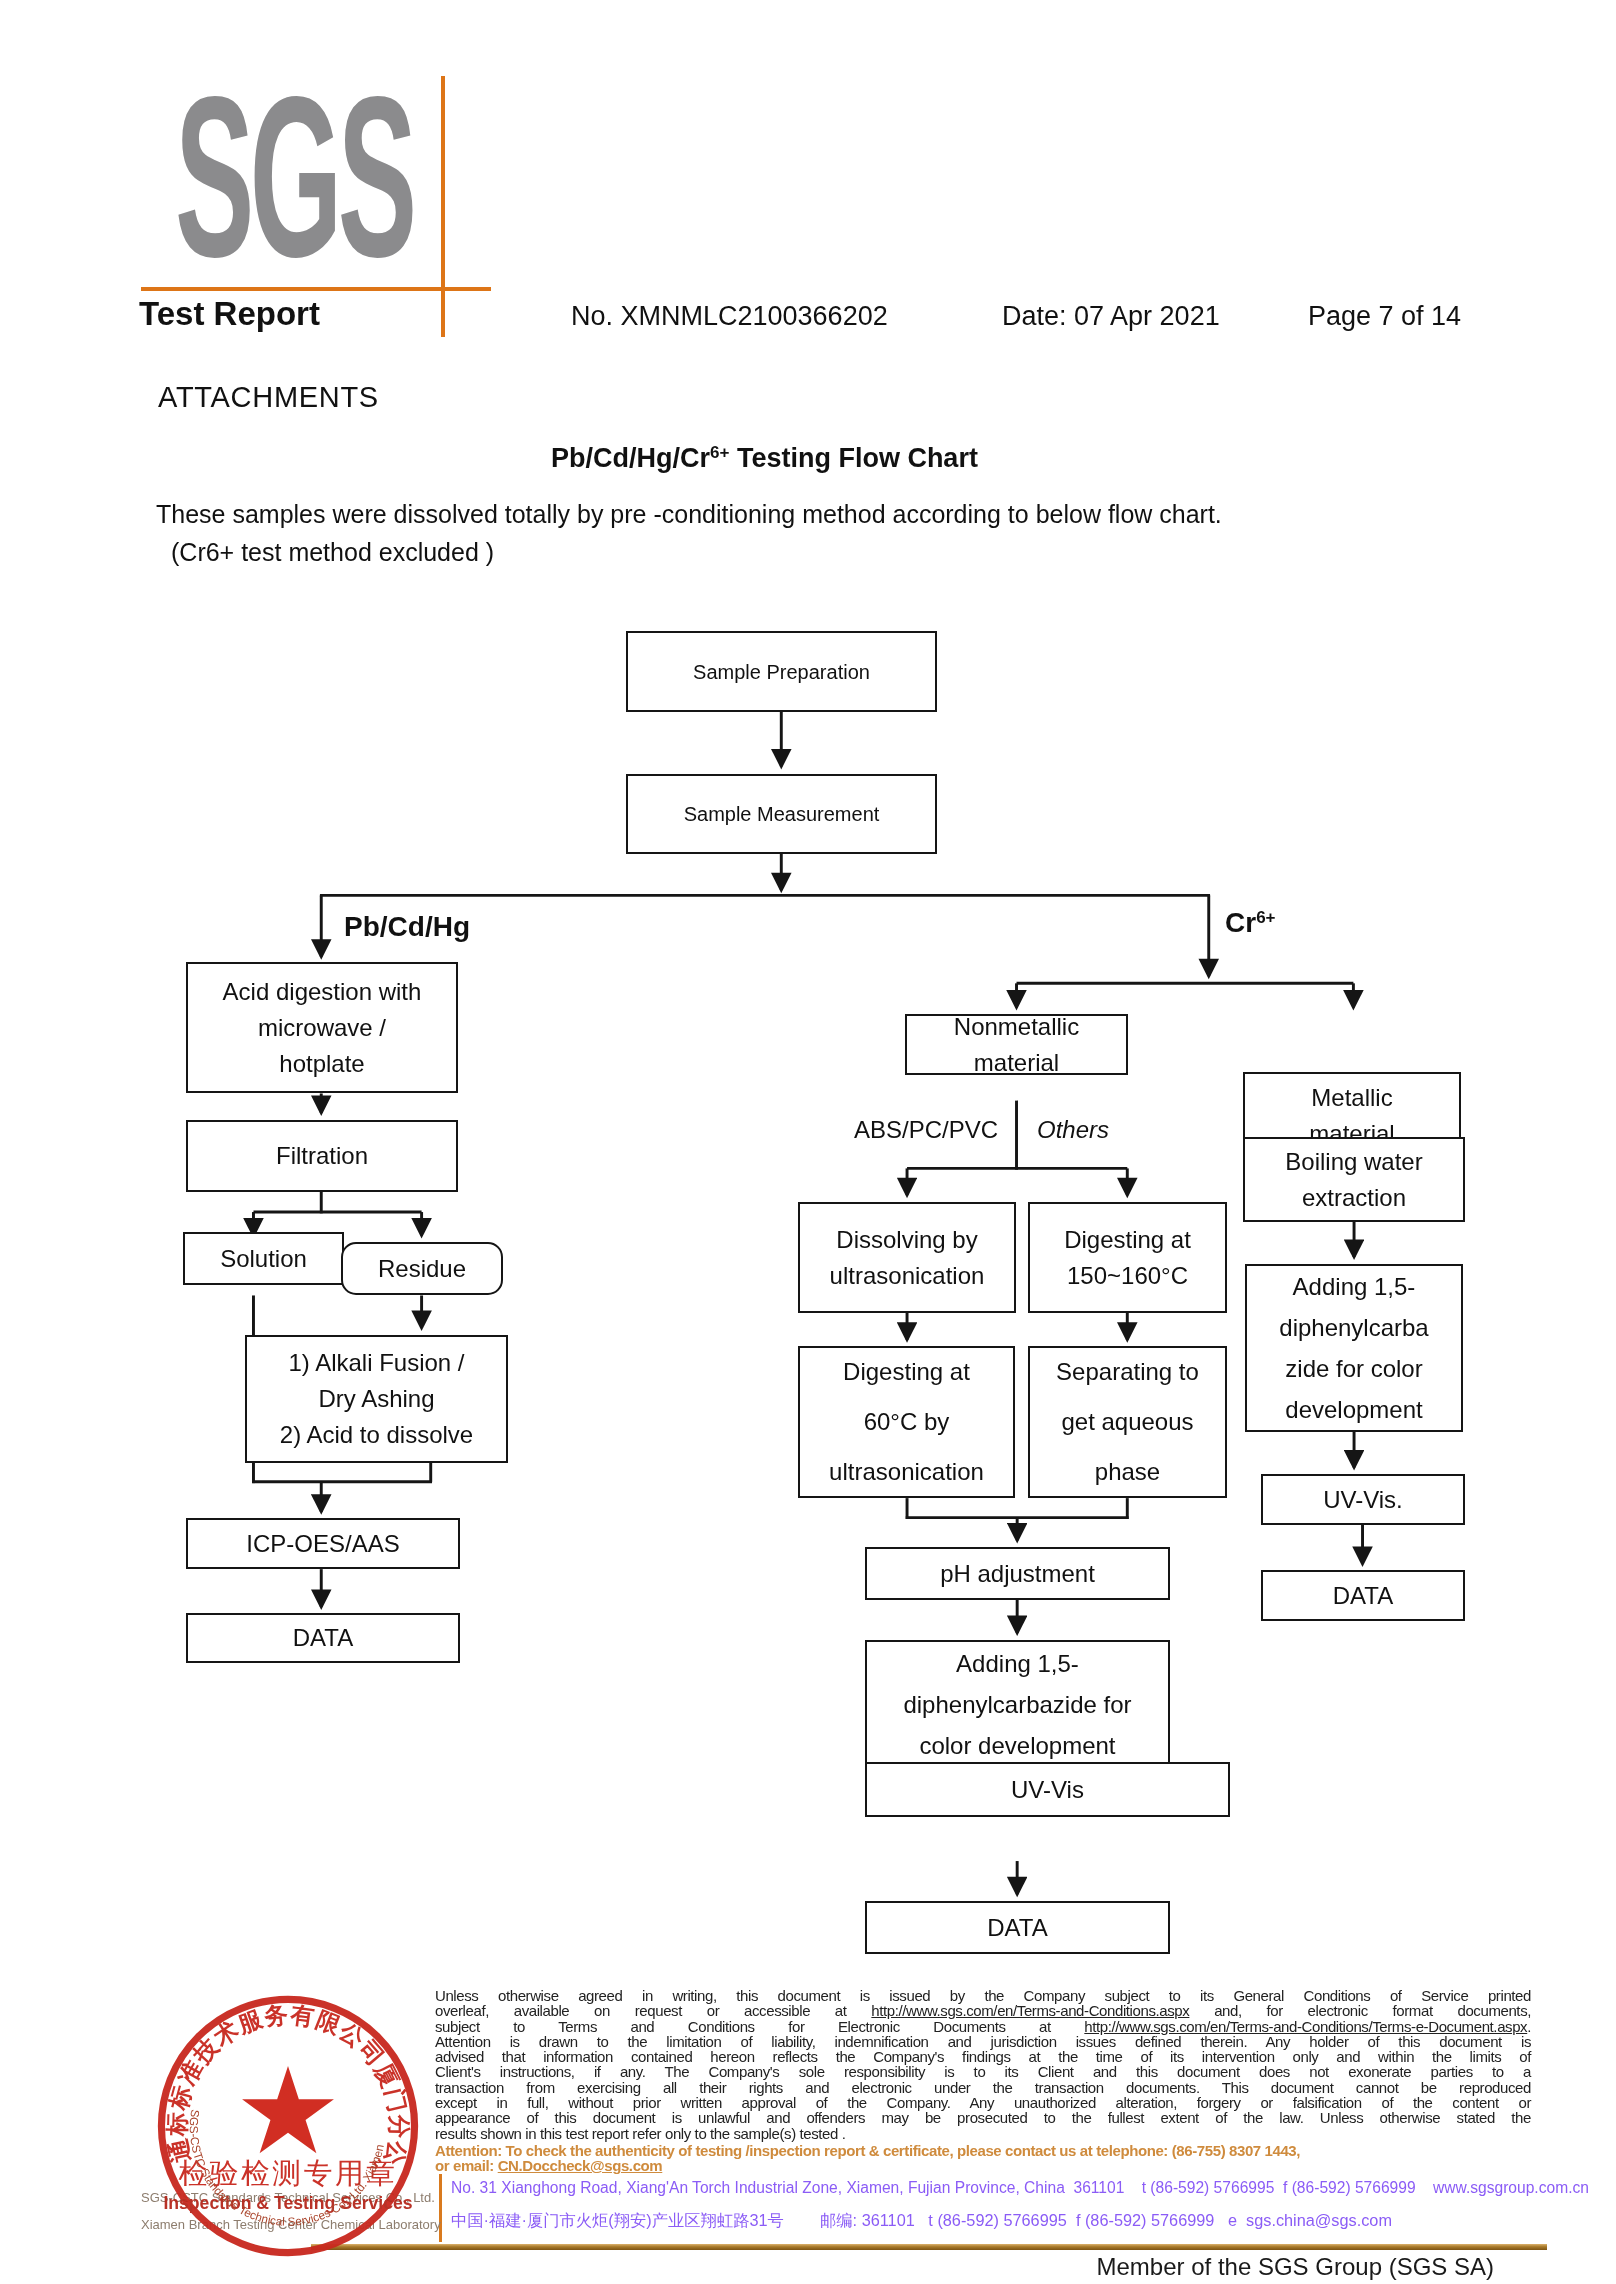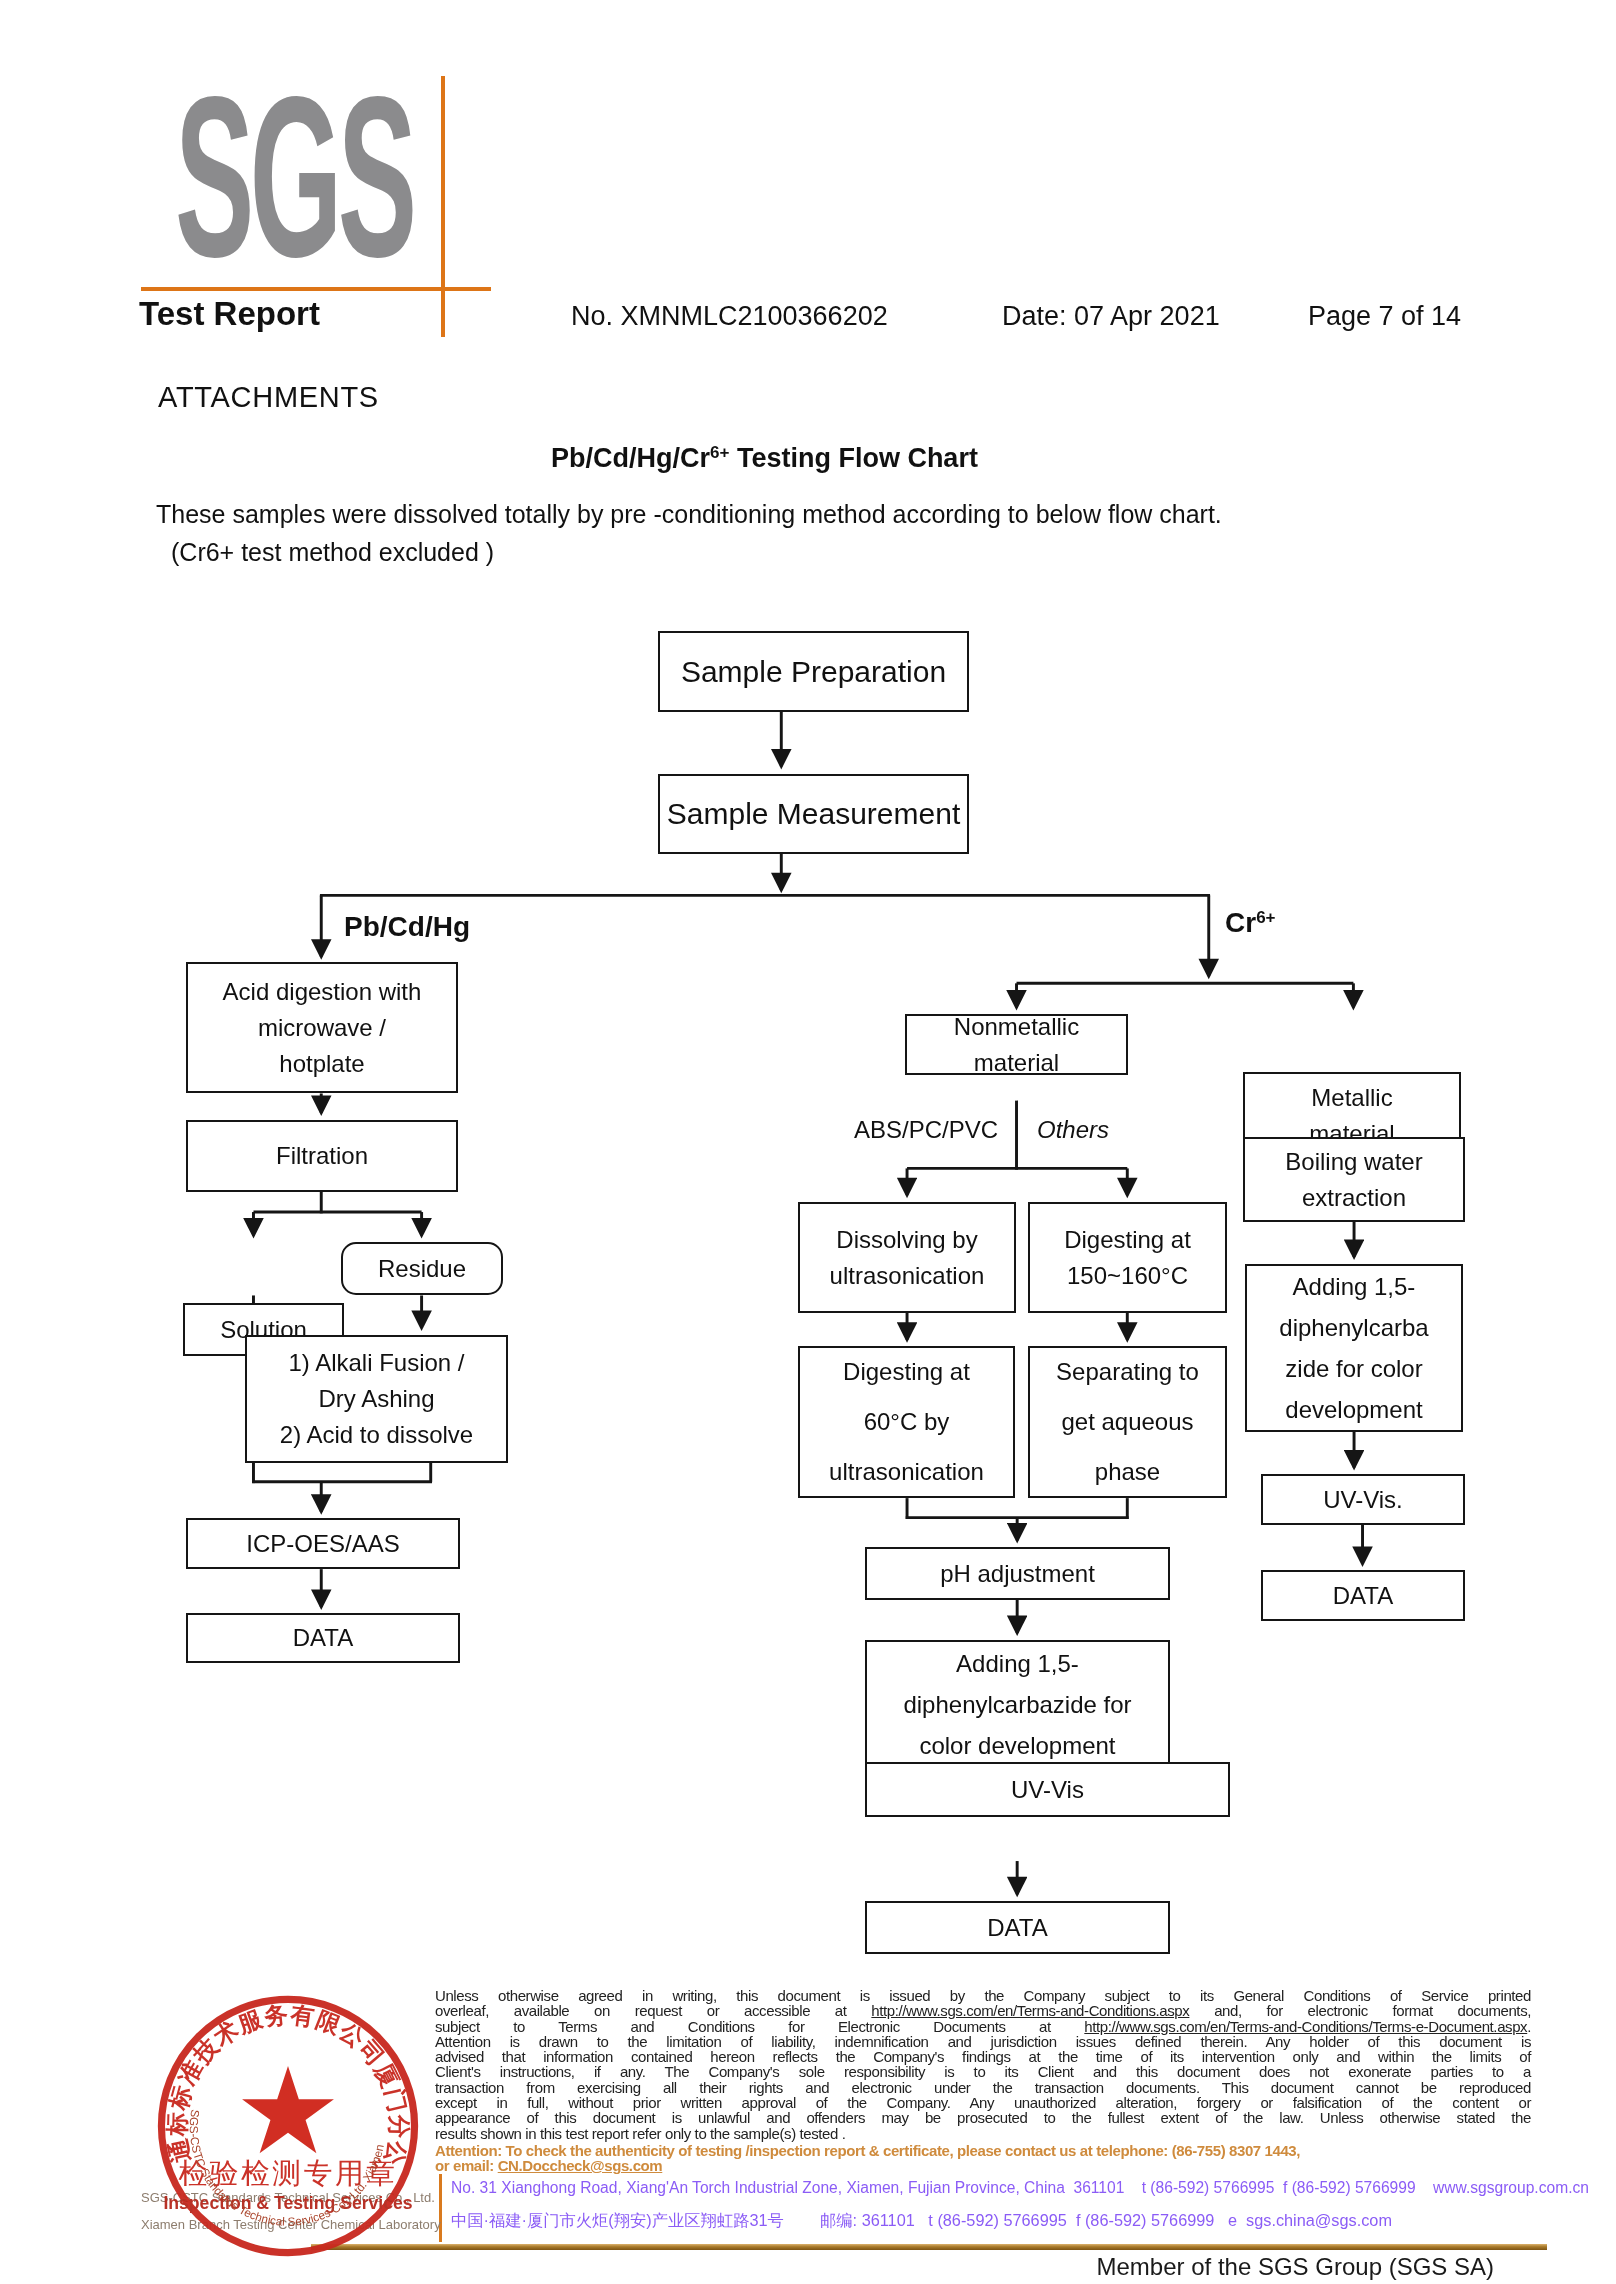--- a/index.html
+++ b/index.html
@@ -13,21 +13,21 @@
   .h-title{position:absolute;left:139px;top:295px;font-size:33px;font-weight:bold;}
   .h-meta{position:absolute;top:301px;font-size:27px;}
   .attachments{position:absolute;left:158px;top:381px;font-size:29px;letter-spacing:0.7px;}
   .chart-title{position:absolute;left:551px;top:443px;font-size:27px;font-weight:bold;}
   .chart-title sup,.b-label sup{font-size:17px;vertical-align:9px;}
   .intro{position:absolute;font-size:25px;}
   
   .fb{position:absolute;display:flex;align-items:center;justify-content:center;
       text-align:center;border:2.6px solid #151515;background:#fff;font-size:24px;
       line-height:36px;white-space:pre-line;z-index:2;padding:1.3px;box-sizing:border-box;}
-  .fb-lg{font-size:30px;margin-left:32px;}
+  .fb-lg{font-size:20px;}
   .lh-wide{line-height:50px;}
   .lh-4{line-height:41px;}
   .b-label{position:absolute;font-size:28px;font-weight:bold;z-index:3;}
   .p-label{position:absolute;font-size:24px;z-index:3;}
   svg.connectors{position:absolute;left:0;top:0;z-index:1;}
   svg.connectors line{stroke:#151515;stroke-width:4.5px;}
   
   .legal{position:absolute;left:435px;top:1988px;width:1096px;font-size:15px;
          line-height:15.3px;letter-spacing:-0.4px;color:#222;}
   .legal .jl{text-align:justify;text-align-last:justify;}
@@ -109,21 +109,21 @@
   <div class="fb fb-lg" style="left:626px;top:631px;width:311px;height:81px;">Sample Preparation</div>
   <div class="fb fb-lg" style="left:626px;top:774px;width:311px;height:80px;">Sample Measurement</div>
 
   <div class="b-label" style="left:344px;top:911px;">Pb/Cd/Hg</div>
   <div class="b-label" style="left:1225px;top:907px;"><span>Cr</span><sup>6+</sup></div>
 
   <div class="fb" style="left:186px;top:962px;width:272px;height:131px;">Acid digestion with
 microwave /
 hotplate</div>
   <div class="fb" style="left:186px;top:1120px;width:272px;height:72px;">Filtration</div>
-  <div class="fb" style="left:183px;top:1303px;width:161px;height:53px;">Solution</div>
+  <div class="fb" style="left:183px;top:1232px;width:161px;height:53px;">Solution</div>
   <div class="fb" style="left:341px;top:1242px;width:162px;height:53px;border-radius:15px;">Residue</div>
   <div class="fb" style="left:245px;top:1335px;width:263px;height:128px;">1) Alkali Fusion /
 Dry Ashing
 2) Acid to dissolve</div>
   <div class="fb" style="left:186px;top:1518px;width:274px;height:51px;">ICP-OES/AAS</div>
   <div class="fb" style="left:186px;top:1613px;width:274px;height:50px;">DATA</div>
 
   <div class="fb" style="left:905px;top:1014px;width:223px;height:61px;">Nonmetallic
 material</div>
   <div class="fb" style="left:1243px;top:1072px;width:218px;height:87px;">Metallic

